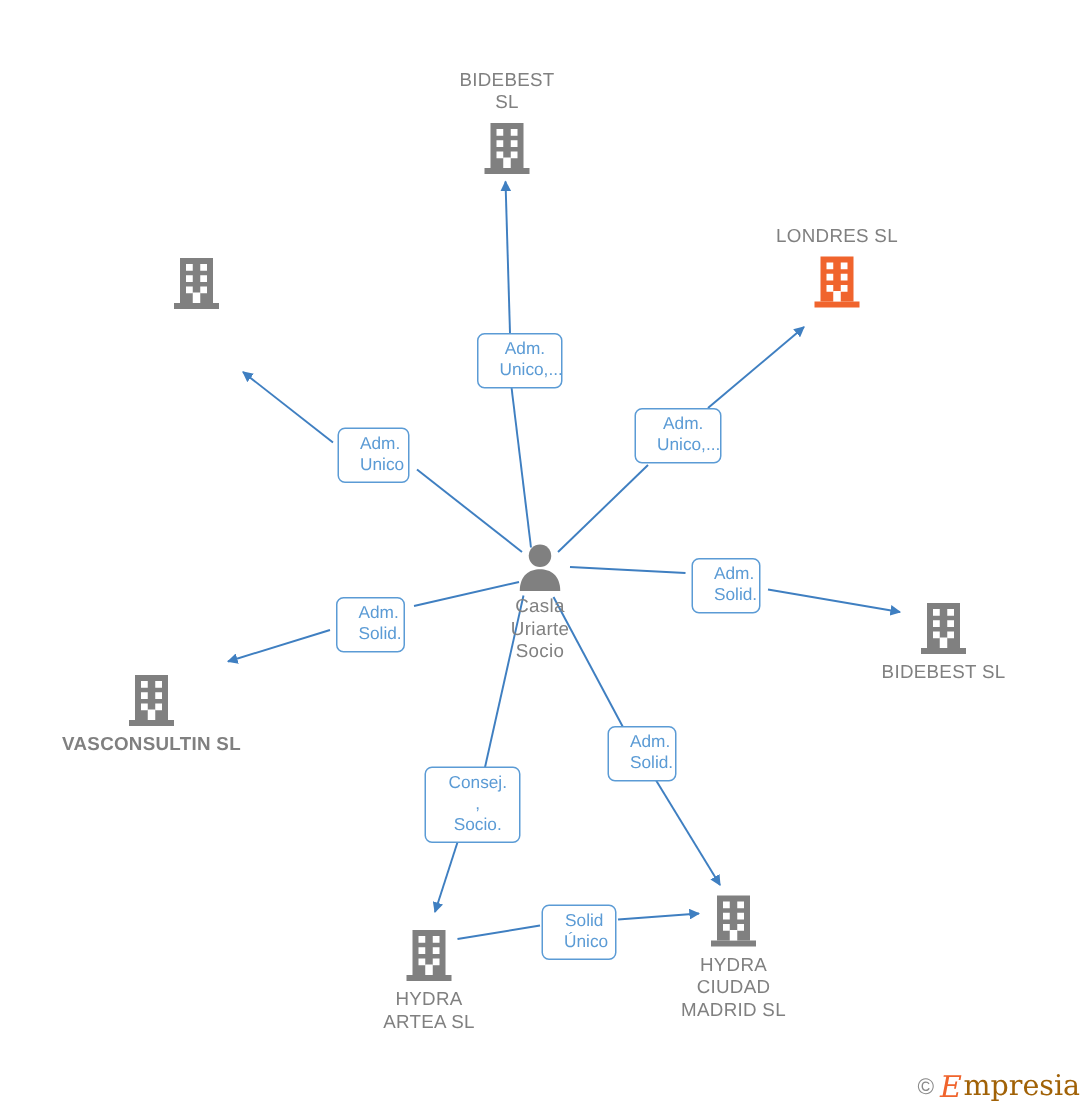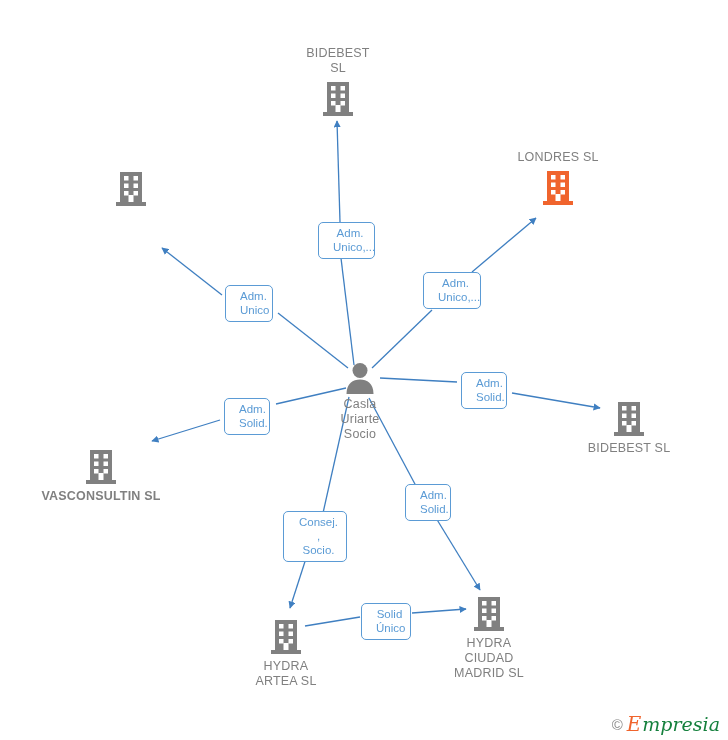--- a/index.html
+++ b/index.html
@@ -78,23 +78,22 @@
     font-size: 15px;
   }
   .wm-e {
     color: #f0642d;
     font-family: "DejaVu Serif", serif;
     font-style: italic;
     font-size: 20px;
     line-height: 20px;
   }
   .wm-rest {
-    color: #15803d;
+    color: #a16207;
     font-family: "DejaVu Serif", serif;
-    font-style: italic;
     font-size: 19px;
     line-height: 20px;
     margin-left: -3px;
   }
 </style>
 </head>
 <body>
 
 <div id="canvas">
 

